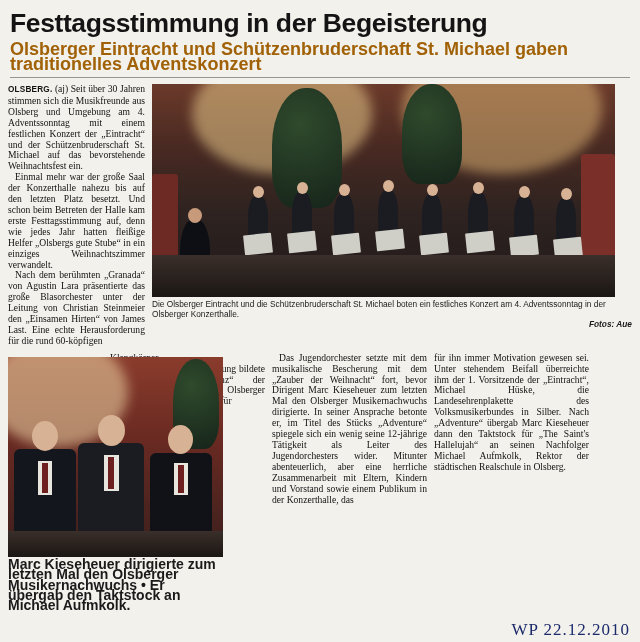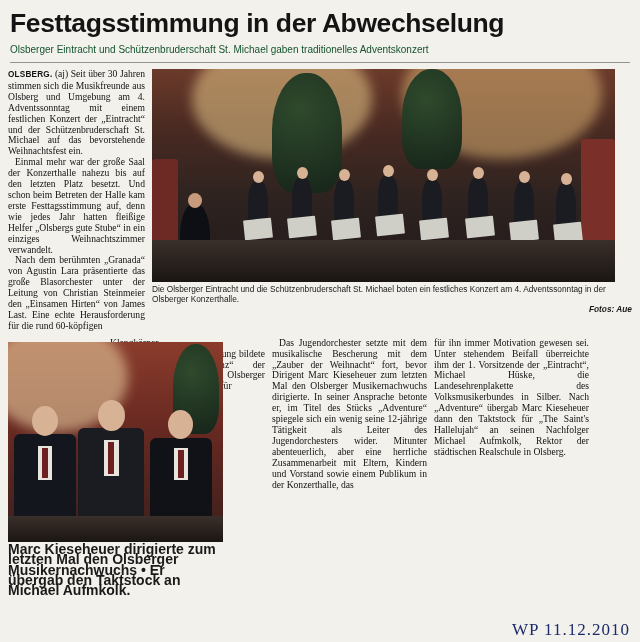--- a/index.html
+++ b/index.html
@@ -21,25 +21,25 @@
     font-family:"Liberation Sans", sans-serif;
     font-weight:bold;
     font-size:26.5px;
     line-height:30px;
     letter-spacing:-0.4px;
     margin:2px 0 4px 2px;
     color:#141414;
   }
   .subhead{
     font-family:"Liberation Sans", sans-serif;
-    font-weight:normal;
-    font-size:10px;
+    font-weight:bold;
+    font-size:18px;
     line-height:15px;
     margin:0 0 5px 2px;
-    color:#14532d;
+    color:#a16207;
   }
   .rule{
     height:1px;background:#9a958c;margin:0 2px 6px 2px;
   }
   
   .topzone{
     display:flex;
     gap:7px;
     align-items:flex-start;
   }
@@ -105,21 +105,21 @@
   .suit{position:absolute;background:#14161d;border-radius:6px 6px 2px 2px;}
   .shirt{position:absolute;background:#e8e4de;}
   .tie{position:absolute;background:#6e1f1f;}
   .floor2{position:absolute;left:0;right:0;bottom:0;background:linear-gradient(180deg,#3a2f2a,#1b1613);}
 </style>
 </head>
 <body>
 
 <div class="page">
 
-  <div class="headline">Festtagsstimmung in der Abwechselung</div>
+  <div class="headline">Festtagsstimmung in der Begeisterung</div>
   <div class="subhead">Olsberger Eintracht und Schützenbruderschaft St. Michael gaben traditionelles Adventskonzert</div>
   <div class="rule"></div>
 
   <div class="topzone">
 
     <div class="col col1">
       <p class="first"><span class="lead">OLSBERG.</span> <span>(aj) Seit über 30 Jahren stimmen sich die Musikfreunde aus Olsberg und Umgebung am 4. Adventssonntag mit einem festlichen Konzert der „Eintracht“ und der Schützenbruderschaft St. Michael auf das bevorstehende Weihnachtsfest ein.</span></p>
       <p>Einmal mehr war der große Saal der Konzerthalle nahezu bis auf den letzten Platz besetzt. Und schon beim Betreten der Halle kam erste Festtagsstimmung auf, denn wie jedes Jahr hatten fleißige Helfer „Olsbergs gute Stube“ in ein einziges Weihnachtszimmer verwandelt.</p>
       <p>Nach dem berühmten „Granada“ von Agustin Lara präsentierte das große Blasorchester unter der Leitung von Christian Steinmeier den „Einsamen Hirten“ von James Last. Eine echte Herausforderung für die rund 60-köpfigen</p>
     </div>
@@ -202,14 +202,14 @@
 
     <div class="col lw">
       <p>Das Jugendorchester setzte mit dem musikalische Bescherung mit dem „Zauber der Weihnacht“ fort, bevor Dirigent Marc Kieseheuer zum letzten Mal den Olsberger Musikernachwuchs dirigierte. In seiner Ansprache betonte er, im Titel des Stücks „Adventure“ spiegele sich ein wenig seine 12-jährige Tätigkeit als Leiter des Jugendorchesters wider. Mitunter abenteuerlich, aber eine herrliche Zusammenarbeit mit Eltern, Kindern und Vorstand sowie einem Publikum in der Konzerthalle, das</p>
     </div>
 
     <div class="col lw">
       <p class="first">für ihn immer Motivation gewesen sei. Unter stehendem Beifall überreichte ihm der 1. Vorsitzende der „Eintracht“, Michael Hüske, die Landesehrenplakette des Volksmusikerbundes in Silber. Nach „Adventure“ übergab Marc Kieseheuer dann den Taktstock für „The Saint's Hallelujah“ an seinen Nachfolger Michael Aufmkolk, Rektor der städtischen Realschule in Olsberg.</p>
     </div>
   </div>
 
-  <div class="handwriting">WP 11.12.2010</div>
+  <div class="handwriting">WP 22.12.2010</div>
 </div>
 
 </body></html>

